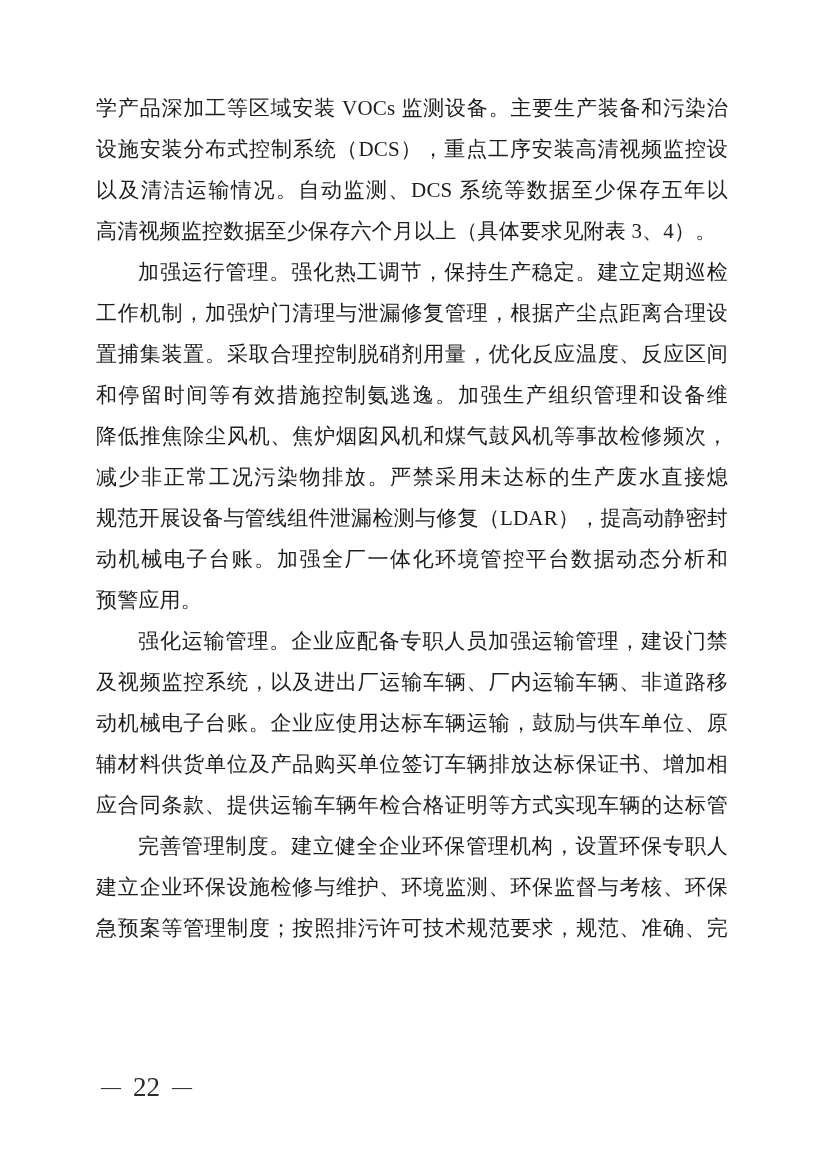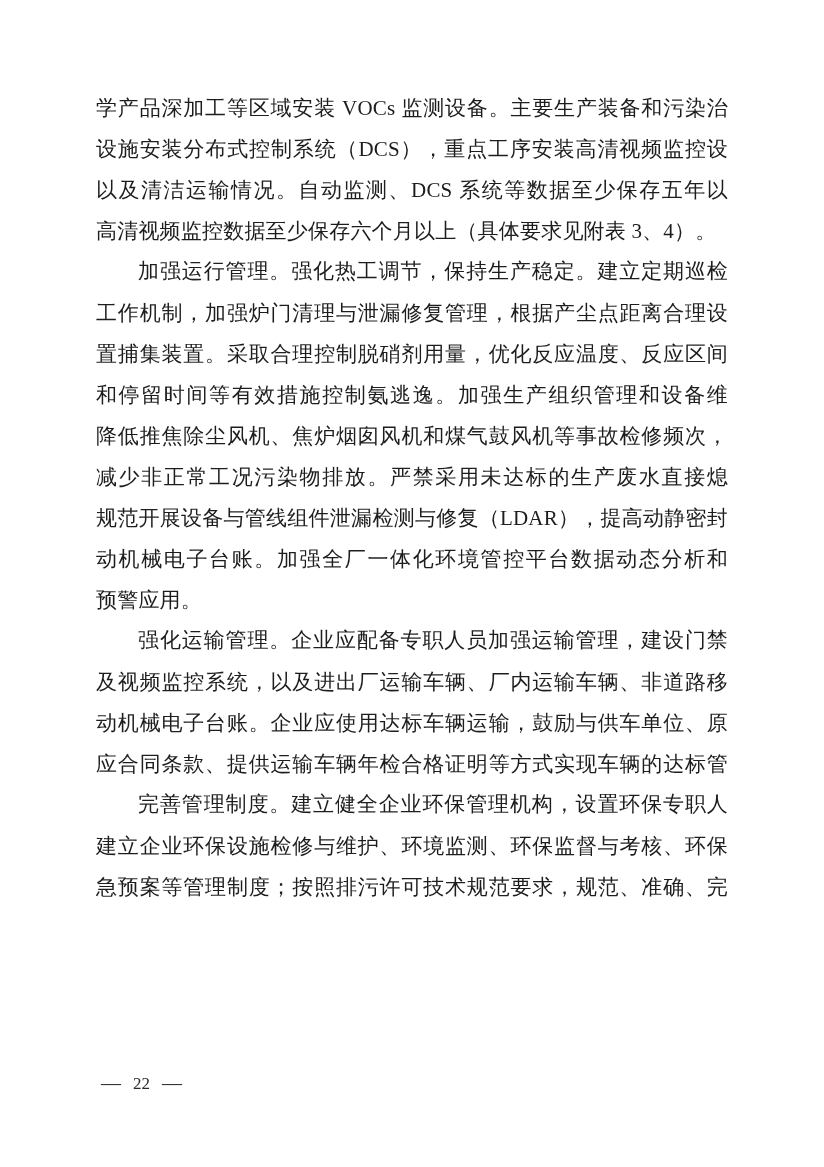--- a/index.html
+++ b/index.html
@@ -34,37 +34,36 @@
     overflow: hidden;
     letter-spacing: 0.2px;
   }
   .line.justify {
     text-align: justify;
     text-align-last: justify;
     text-justify: inter-character;
   }
   .line.indent {
     text-indent: 42px;
-    font-family: Liberation Mono, monospace;
   }
   .footer {
     position: absolute;
     left: 101px;
     top: 1072px;
     display: flex;
     align-items: center;
     font-size: 20px;
     color: #2b2b2b;
   }
   .footer .dash {
     letter-spacing: 0;
   }
   .footer .pagenum {
     margin: 0 12px;
-    font-size: 17px;
+    font-size: 27px;
   }
 </style>
 </head>
 <body>
 
 <div class="page">
   <div class="content" id="doc-content">
       <div class="paragraph">
         <div class="line justify">学产品深加工等区域安装 VOCs 监测设备。主要生产装备和污染治理</div>
         <div class="line justify">设施安装分布式控制系统（DCS），重点工序安装高清视频监控设施，</div>
@@ -79,20 +78,21 @@
         <div class="line justify">降低推焦除尘风机、焦炉烟囱风机和煤气鼓风机等事故检修频次，</div>
         <div class="line justify">减少非正常工况污染物排放。严禁采用未达标的生产废水直接熄焦。</div>
         <div class="line justify">规范开展设备与管线组件泄漏检测与修复（LDAR），提高动静密封</div>
         <div class="line justify">动机械电子台账。加强全厂一体化环境管控平台数据动态分析和</div>
         <div class="line">预警应用。</div>
       </div>
       <div class="paragraph">
         <div class="line justify indent">强化运输管理。企业应配备专职人员加强运输管理，建设门禁</div>
         <div class="line justify">及视频监控系统，以及进出厂运输车辆、厂内运输车辆、非道路移</div>
         <div class="line justify">动机械电子台账。企业应使用达标车辆运输，鼓励与供车单位、原</div>
+        <div class="line justify">辅材料供货单位及产品购买单位签订车辆排放达标保证书、增加相</div>
         <div class="line justify">应合同条款、提供运输车辆年检合格证明等方式实现车辆的达标管</div>
       </div>
       <div class="paragraph">
         <div class="line justify indent">完善管理制度。建立健全企业环保管理机构，设置环保专职人员；</div>
         <div class="line justify">建立企业环保设施检修与维护、环境监测、环保监督与考核、环保应</div>
         <div class="line justify">急预案等管理制度；按照排污许可技术规范要求，规范、准确、完整</div>
       </div>
     </div>
   <div class="footer">
     <span class="dash">—</span>

